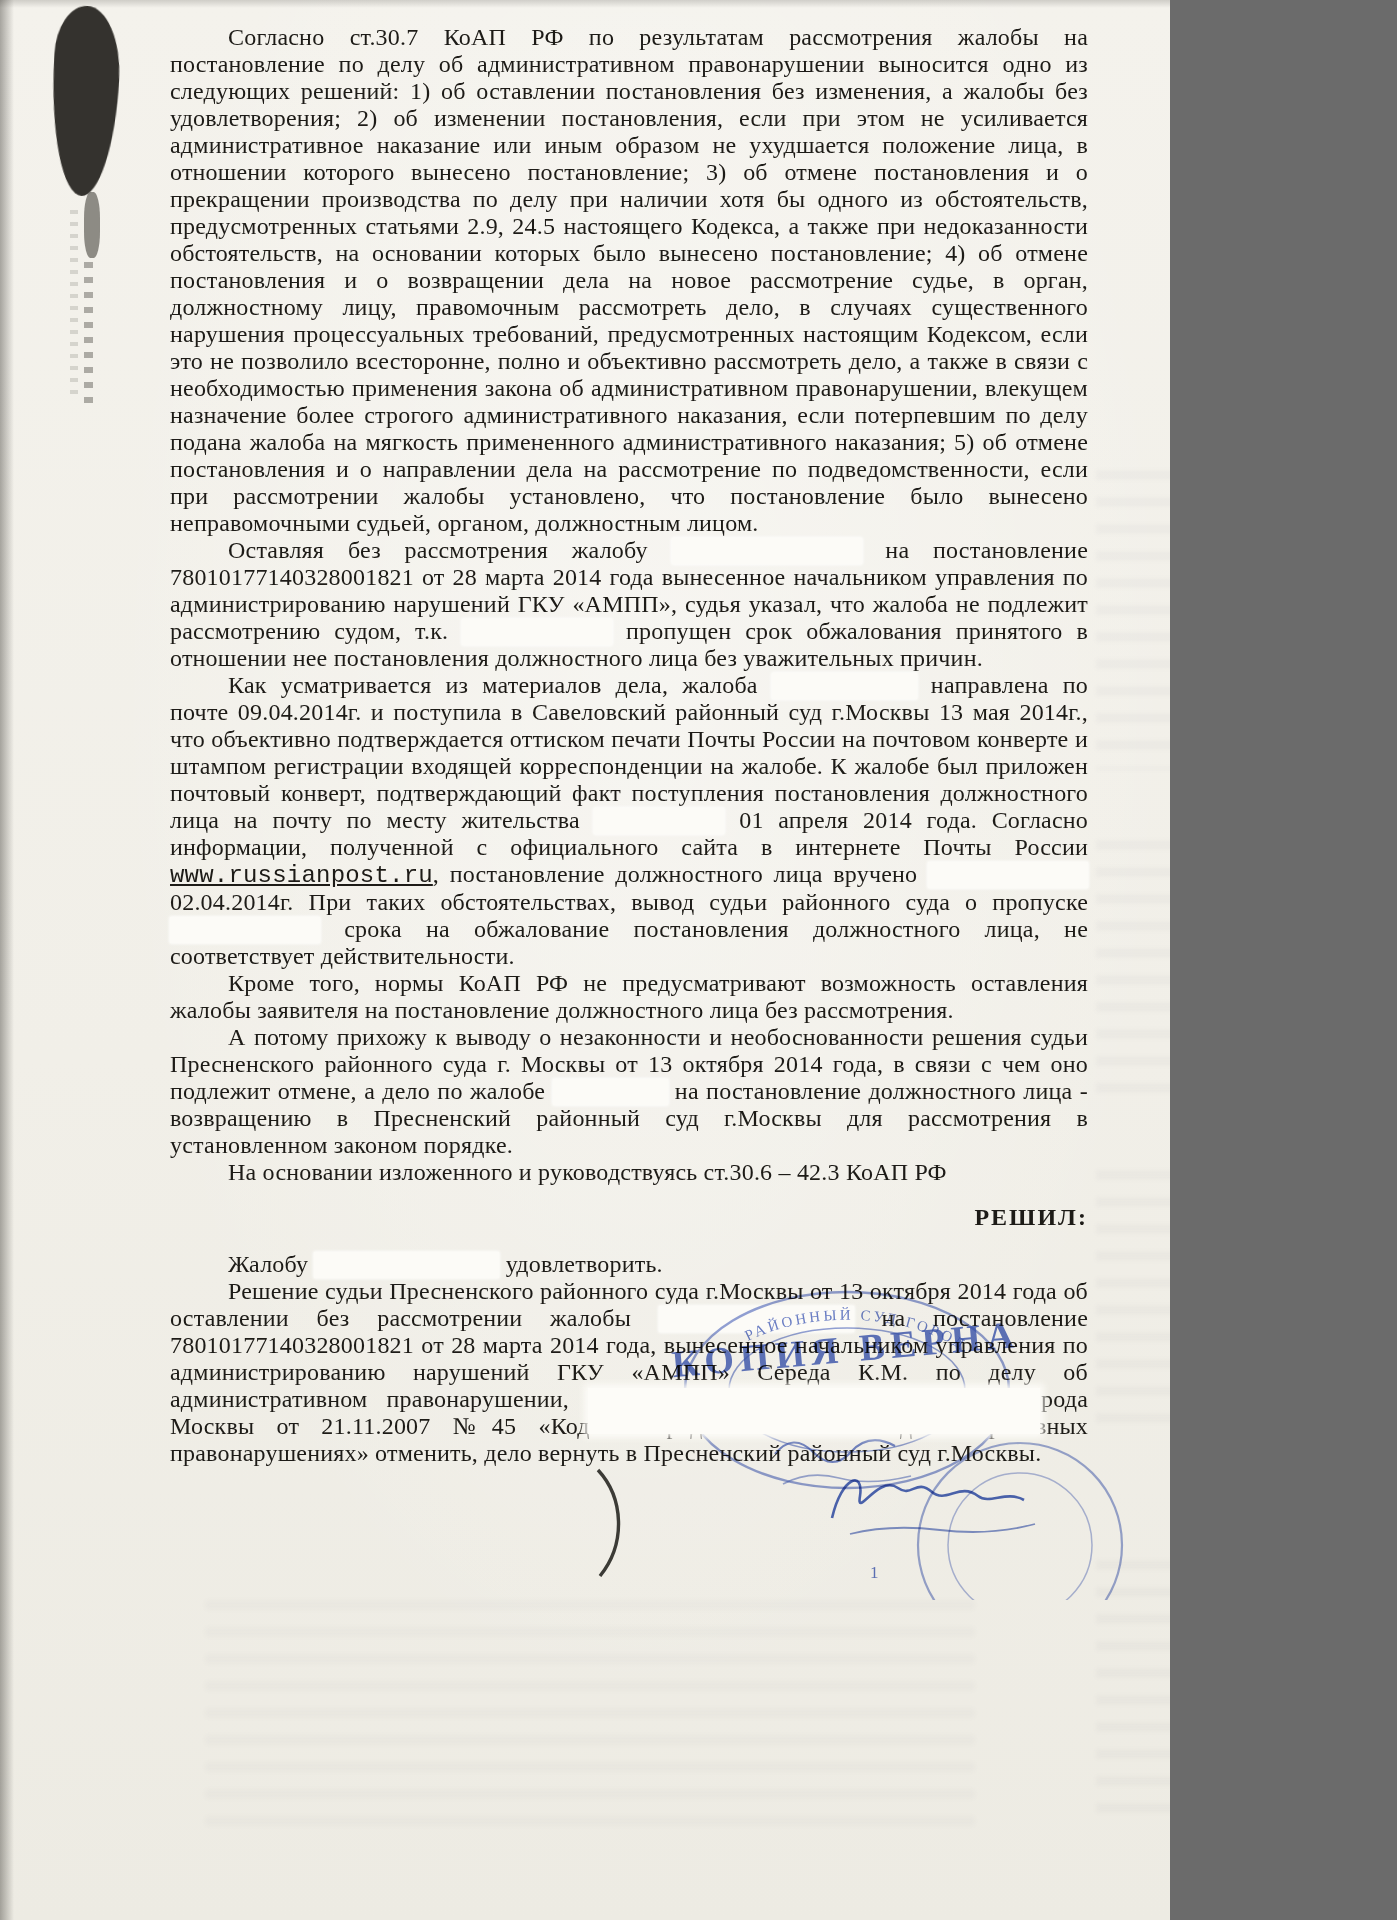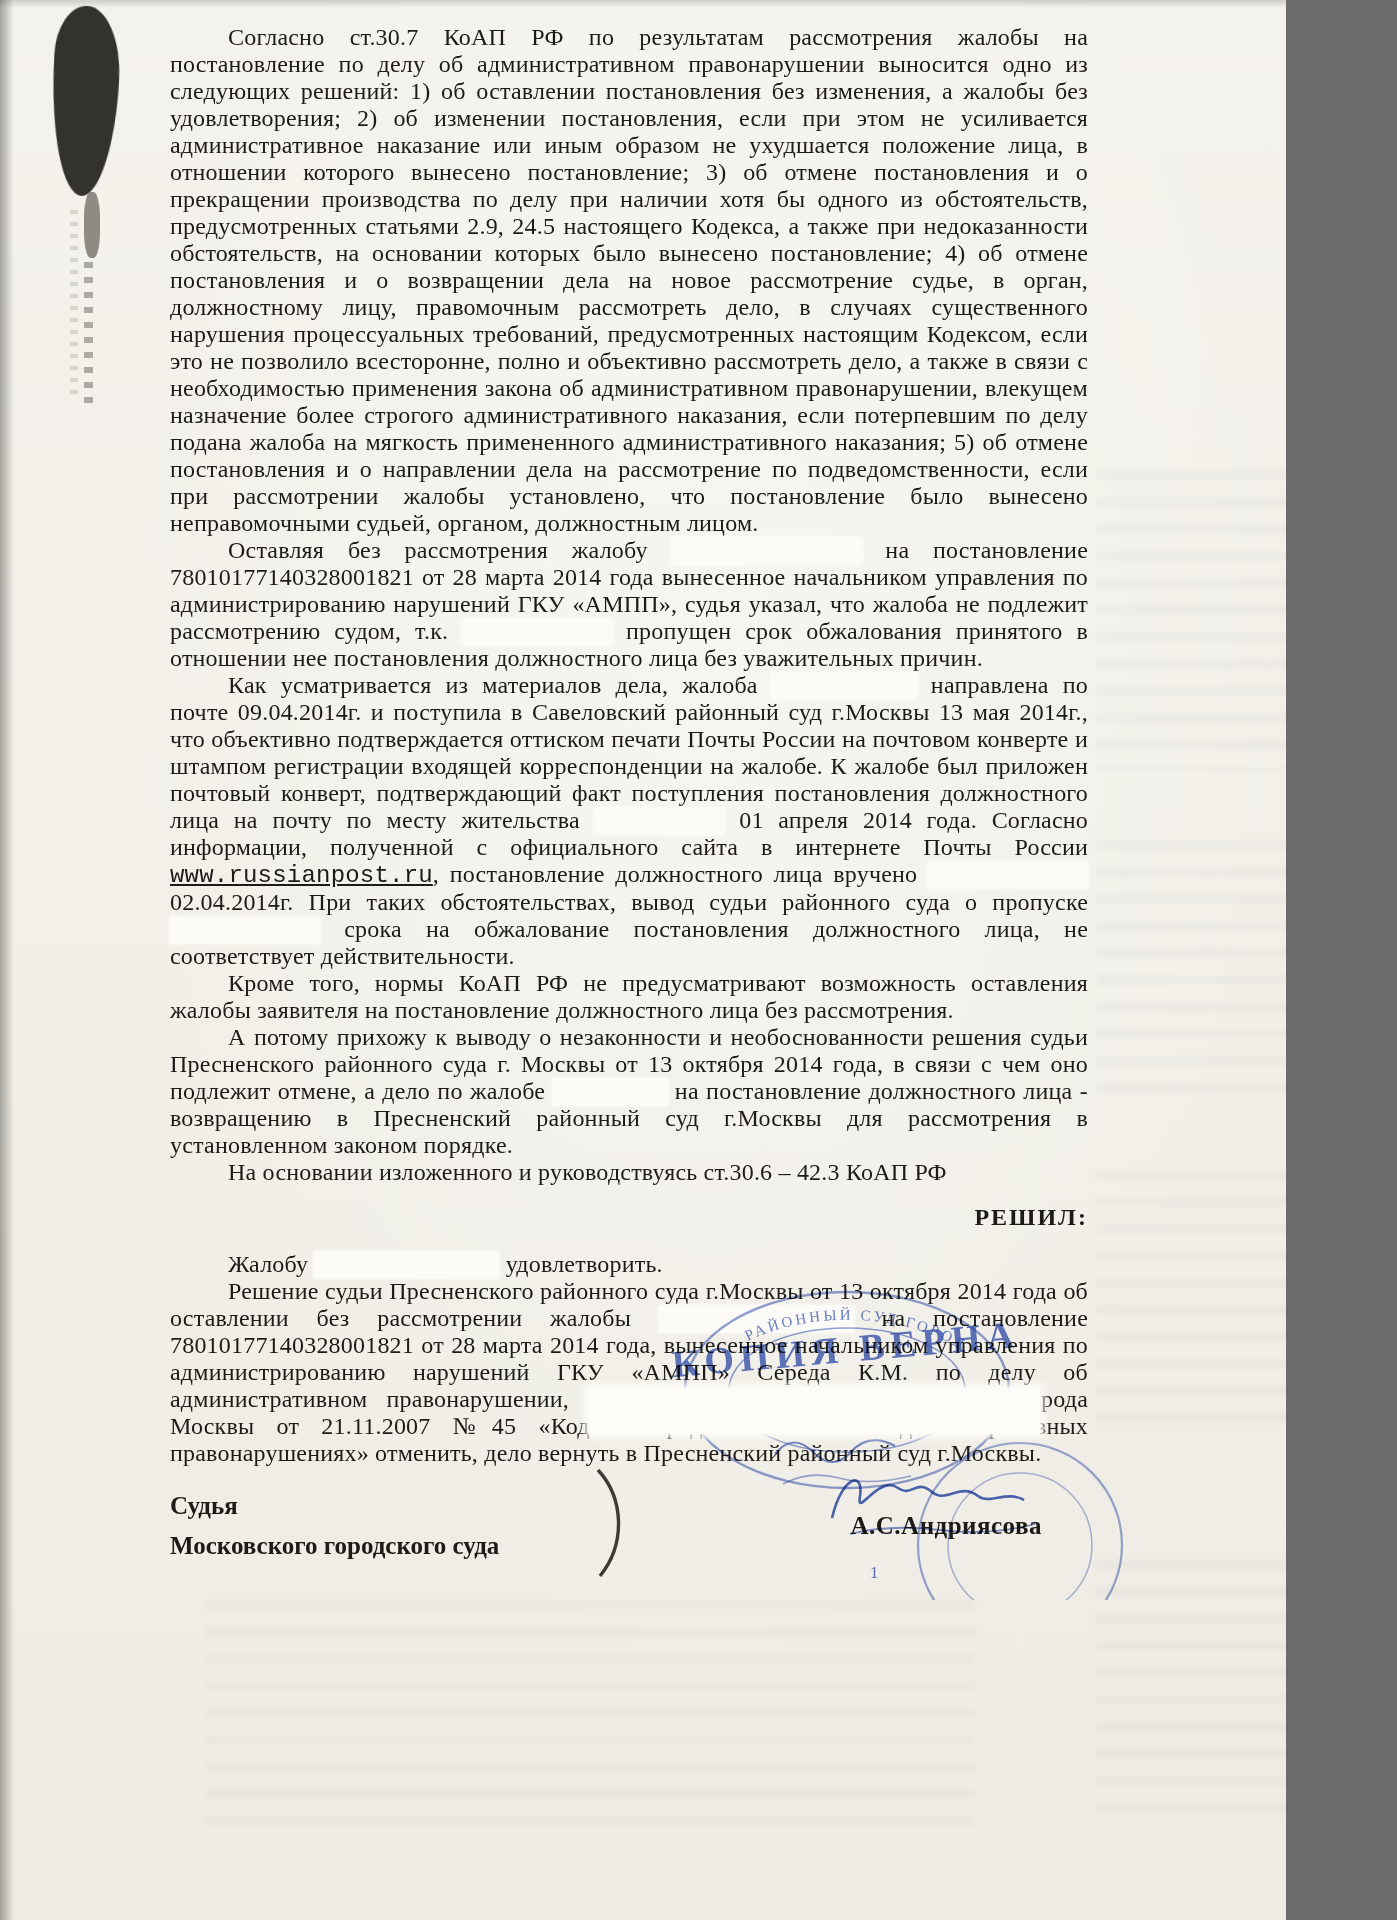--- a/index.html
+++ b/index.html
@@ -1,17 +1,17 @@
 <!DOCTYPE html>
 <html><head>
 <meta charset="utf-8">
 <style>
   html,body{margin:0;padding:0;background:#6b6b6b;}
   .page{
-    position:relative;width:1286px;height:1920px;overflow:hidden;
+    position:relative;width:1170px;height:1920px;overflow:hidden;
     background:
       radial-gradient(ellipse at 55% 35%, rgba(255,255,255,.35), rgba(0,0,0,0) 60%),
       linear-gradient(180deg,#f4f2ec 0%,#f1efe8 55%,#edebe3 100%);
     font-family:"Liberation Serif", serif;color:#1d1b17;
   }
   .edge-left{position:absolute;left:0;top:0;width:14px;height:100%;
     background:linear-gradient(to right, rgba(40,38,33,.38), rgba(40,38,33,0));z-index:1;}
   .edge-top{position:absolute;left:0;top:0;width:100%;height:8px;
     background:linear-gradient(to bottom, rgba(40,38,33,.18), rgba(40,38,33,0));z-index:1;}
   .blob{position:absolute;left:52px;top:6px;width:66px;height:190px;
@@ -101,26 +101,19 @@
   <svg class="bracket" width="44" height="118" viewBox="0 0 44 118">
     <path d="M10,6 C 36,34 38,80 12,112" stroke="#14130f" stroke-width="3.4" fill="none" opacity="0.82"></path>
   </svg>
 
   <svg class="stamp-bottom" width="320" height="170" viewBox="0 0 320 170">
     <circle cx="160" cy="115" r="102" stroke="#3a55b8" stroke-width="2.2" fill="none" opacity="0.5"></circle>
     <circle cx="160" cy="115" r="72" stroke="#3a55b8" stroke-width="1.5" fill="none" opacity="0.4"></circle>
     <text x="10" y="148" font-size="17" fill="#3a55b8" opacity="0.8" font-family="Liberation Serif, serif">1</text>
   </svg>
 
-  <div class="sig-block">
-    <div class="sig-left">
-      <div>Судья</div>
-      <div>Московского городского суда</div>
-    </div>
-    <div class="sig-name">А.С.Андриясова</div>
-  </div>
 
   <svg class="sig-squiggle" width="240" height="120" viewBox="0 0 240 120">
     <path d="M12,70 C 22,28 44,22 40,48 C 36,72 58,26 78,40 C 92,50 96,30 112,44 C 126,56 140,34 158,48 C 170,57 186,42 204,52" stroke="#2f4db0" stroke-width="2.6" fill="none" opacity="0.85"></path>
     <path d="M30,86 q40,-10 90,-4 q50,6 95,-6" stroke="#2f4db0" stroke-width="1.8" fill="none" opacity="0.6"></path>
   </svg>
 
 </div>
 
 </body></html>

